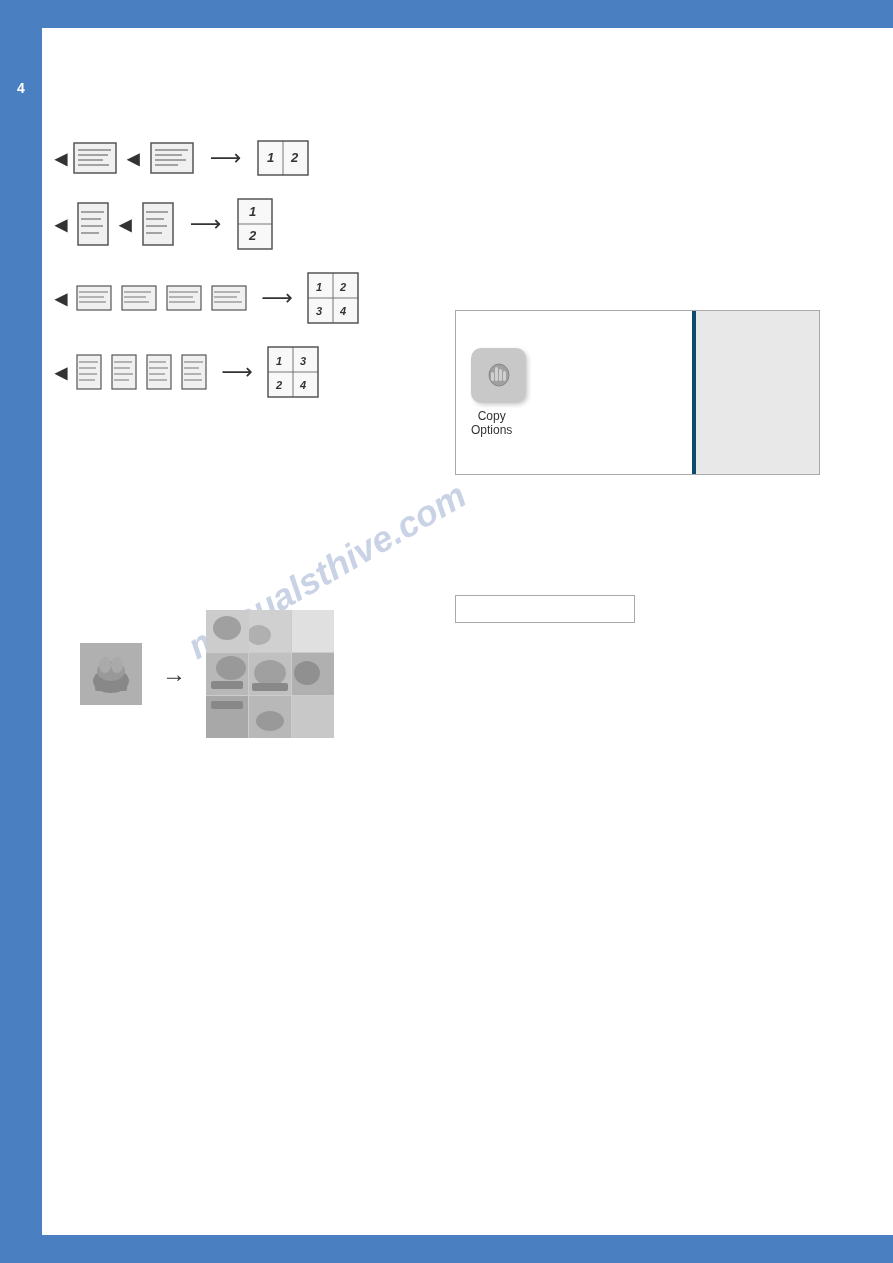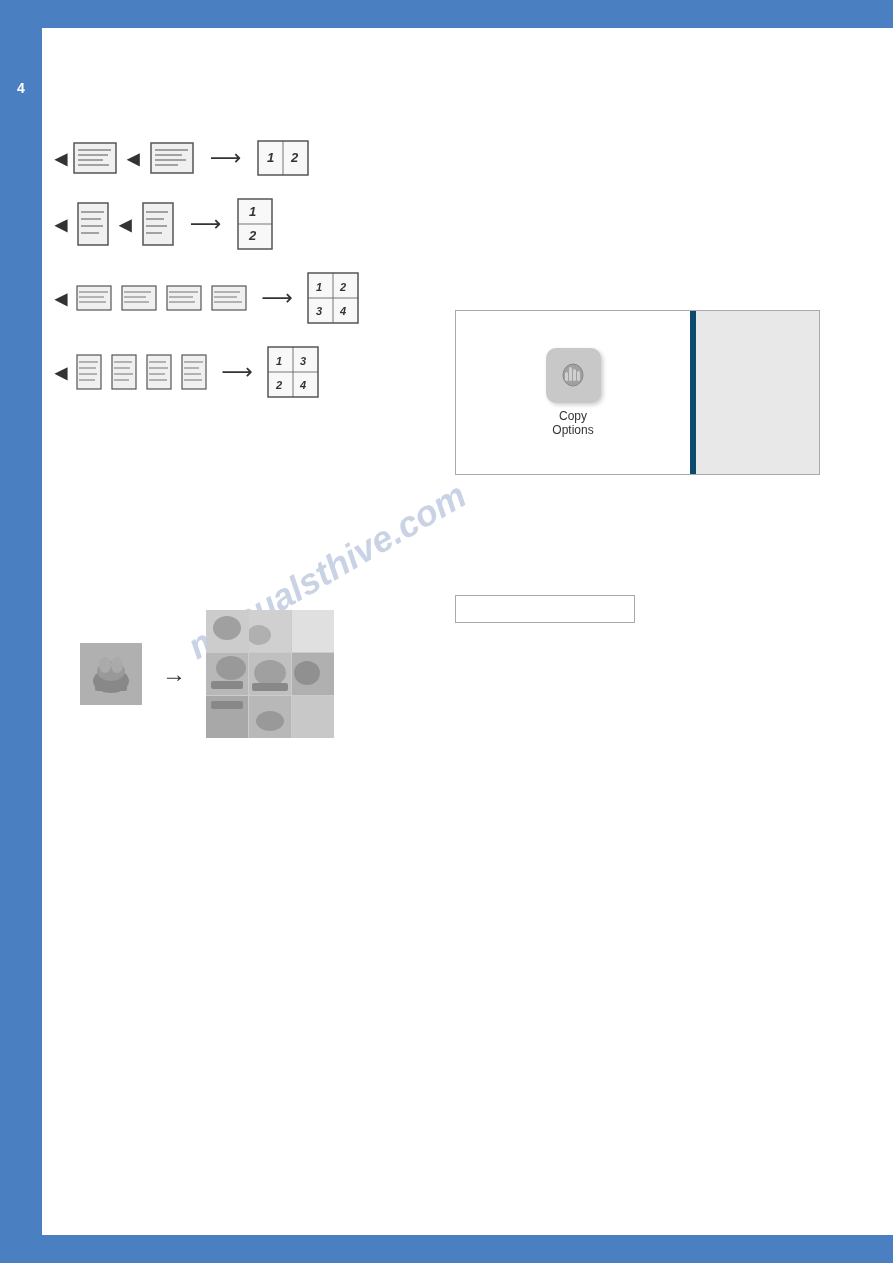--- a/index.html
+++ b/index.html
@@ -80,24 +80,24 @@
       top: 310px;
       left: 455px;
       width: 365px;
       height: 165px;
       border: 1.5px solid #aaa;
       display: flex;
     }
 
     .copy-options-left {
       width: 240px;
-      border-right: 6px solid #0c4a6e;
+      border-right: 4px solid #0c4a6e;
       display: flex;
       flex-direction: column;
-      align-items: center;
+      align-items: flex-start;
       justify-content: center;
       padding: 15px;
     }
 
     .copy-options-right {
       flex: 1;
       background: #e8e8e8;
     }
 
     .copy-options-icon {

